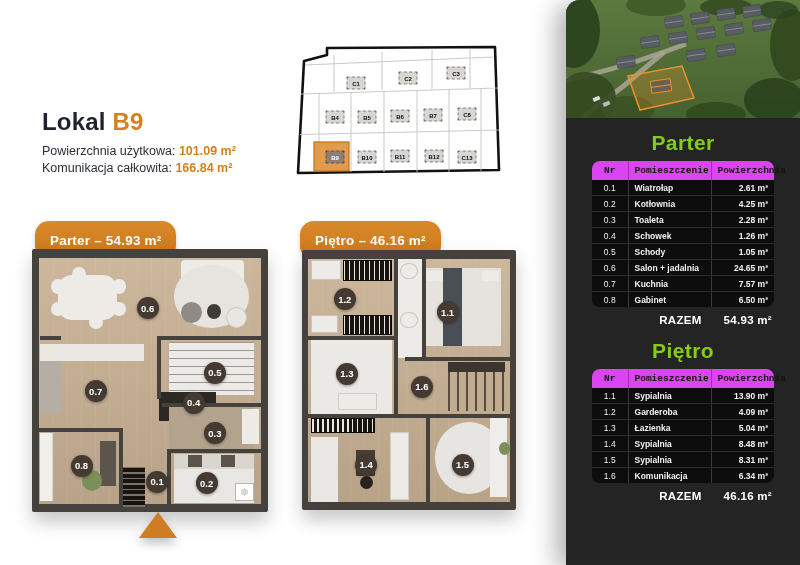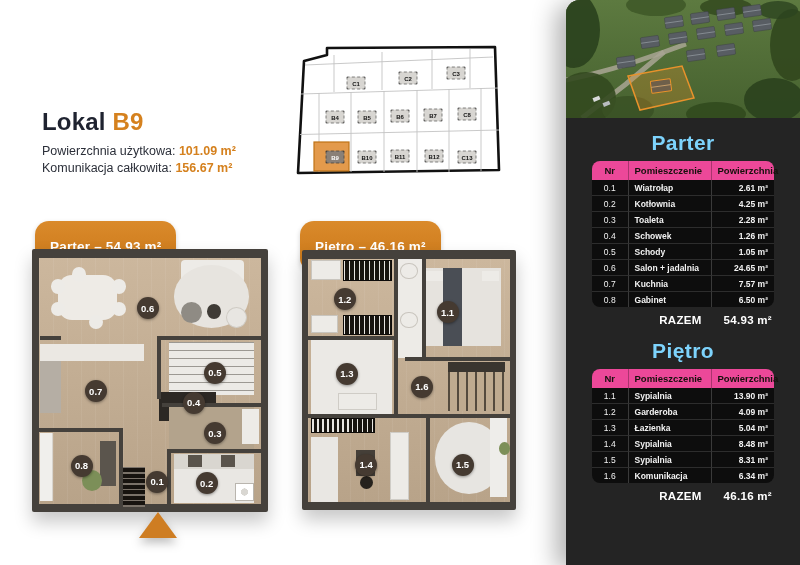--- a/index.html
+++ b/index.html
@@ -15,21 +15,21 @@
 
   
   .site-map{position:absolute;left:294px;top:42px;width:210px;height:134px;}
   .site-map svg{position:absolute;inset:0;}
   .site-house{position:absolute;width:19px;height:13px;transform:translate(-50%,-50%);
     background:#d8d6d2;border:1.6px dashed #1c1c1c;display:flex;align-items:center;justify-content:center;
     font-size:6px;font-weight:bold;color:#111;box-sizing:border-box;border-radius:1px;}
   .site-house.hl{background:#8a8077;color:#fff;}
 
   
-  .pill{position:absolute;height:27px;line-height:27px;padding:12px 15px;border-radius:14px;
+  .pill{position:absolute;height:27px;line-height:27px;padding:6px 15px;border-radius:14px;
     background:linear-gradient(180deg,#DA8A2B,#C97617);color:#fff;font-size:13.5px;font-weight:bold;
     letter-spacing:.2px;box-shadow:0 2px 5px rgba(0,0,0,.18);}
   .pill-parter{left:35px;top:221px;}
   .pill-pietro{left:300px;top:221px;}
 
   
   .plan{position:absolute;background:#45413c;border-radius:2px;box-shadow:0 10px 18px rgba(0,0,0,.22);}
   .plan-parter{left:32px;top:249px;width:236px;height:263px;}
   .plan-pietro{left:302px;top:250px;width:214px;height:260px;}
   .plan .floor{position:absolute;left:3%;right:3%;top:3.5%;bottom:3%;
@@ -50,23 +50,23 @@
 
   .entry-triangle{position:absolute;left:139px;top:512px;width:0;height:0;
     border-left:19px solid transparent;border-right:19px solid transparent;
     border-bottom:26px solid #CE7D22;filter:drop-shadow(0 5px 5px rgba(0,0,0,.25));}
 
   
   .right-panel{position:absolute;left:566px;top:0;width:234px;height:565px;background:#242424;
     border-top-left-radius:14px;box-shadow:-10px 4px 24px rgba(0,0,0,.30);}
   .aerial{position:relative;width:234px;height:118px;border-top-left-radius:14px;overflow:hidden;}
   .aerial svg{display:block;width:234px;height:118px;}
-  .panel-title{margin:13px 0 6px 0;text-align:center;color:#7dd3fc;font-size:21px;font-weight:bold;letter-spacing:.4px;}
+  .panel-title{margin:13px 0 6px 0;text-align:center;color:#84cc16;font-size:21px;font-weight:bold;letter-spacing:.4px;}
   .area-table{width:182px;margin:0 auto;border-collapse:separate;border-spacing:0;table-layout:fixed;}
-  .area-table th{background:#ec4899;color:#15110c;font-size:9.5px;font-weight:bold;padding:4px 6px;text-align:left;}
+  .area-table th{background:#d946ef;color:#15110c;font-size:9.5px;font-weight:bold;padding:4px 6px;text-align:left;font-family:Liberation Mono, monospace;}
   .area-table th.c-nr{width:17%;text-align:center;border-top-left-radius:8px;}
   .area-table th.c-name{width:48%;border-left:1px solid rgba(0,0,0,.28);}
   .area-table th.c-area{width:35%;text-align:left;border-top-right-radius:8px;border-left:1px solid rgba(0,0,0,.28);}
   .area-table td{background:#0d0d0d;color:#f2f2f2;font-size:8.5px;padding:2.5px 6px;border-top:1px solid #2d2d2d;}
   .area-table td.c-nr{text-align:center;}
   .area-table td.c-name{font-weight:bold;border-left:1px solid #3a3a3a;}
   .area-table td.c-area{text-align:right;font-weight:bold;border-left:1px solid #3a3a3a;}
   .area-table tr:first-child td{border-top:none;}
   .area-table tr:last-child td.c-nr{border-bottom-left-radius:8px;}
   .area-table tr:last-child td.c-area{border-bottom-right-radius:8px;}
@@ -74,21 +74,21 @@
     color:#fff;font-size:11.5px;font-weight:bold;letter-spacing:.3px;}
 </style>
 </head>
 <body>
 
 <div class="page">
 
   <div class="lokal-header">
     <h1><span>Lokal</span> <span class="accent">B9</span></h1>
     <div class="spec-line"><span>Powierzchnia użytkowa:</span> <span class="val">101.09 m²</span></div>
-    <div class="spec-line"><span>Komunikacja całkowita:</span> <span class="val">156.67 m²</span></div>
+    <div class="spec-line"><span>Komunikacja całkowita:</span> <span class="val">166.84 m²</span></div>
   </div>
 
   <div class="site-map">
     <svg viewBox="0 0 210 134">
       <polygon points="10,19 33,13 33,6 201,5 205,128 4,131" fill="#ffffff" stroke="#111111" stroke-width="2.6" stroke-linejoin="round"></polygon>
       <g stroke="#c3c3c3" stroke-width="0.9" fill="none">
         <path d="M11,23 L199,15"></path>
         <path d="M7,52 L204,46"></path>
         <path d="M6,92.5 L205,88"></path>
         <path d="M40,13 L40,50"></path>

